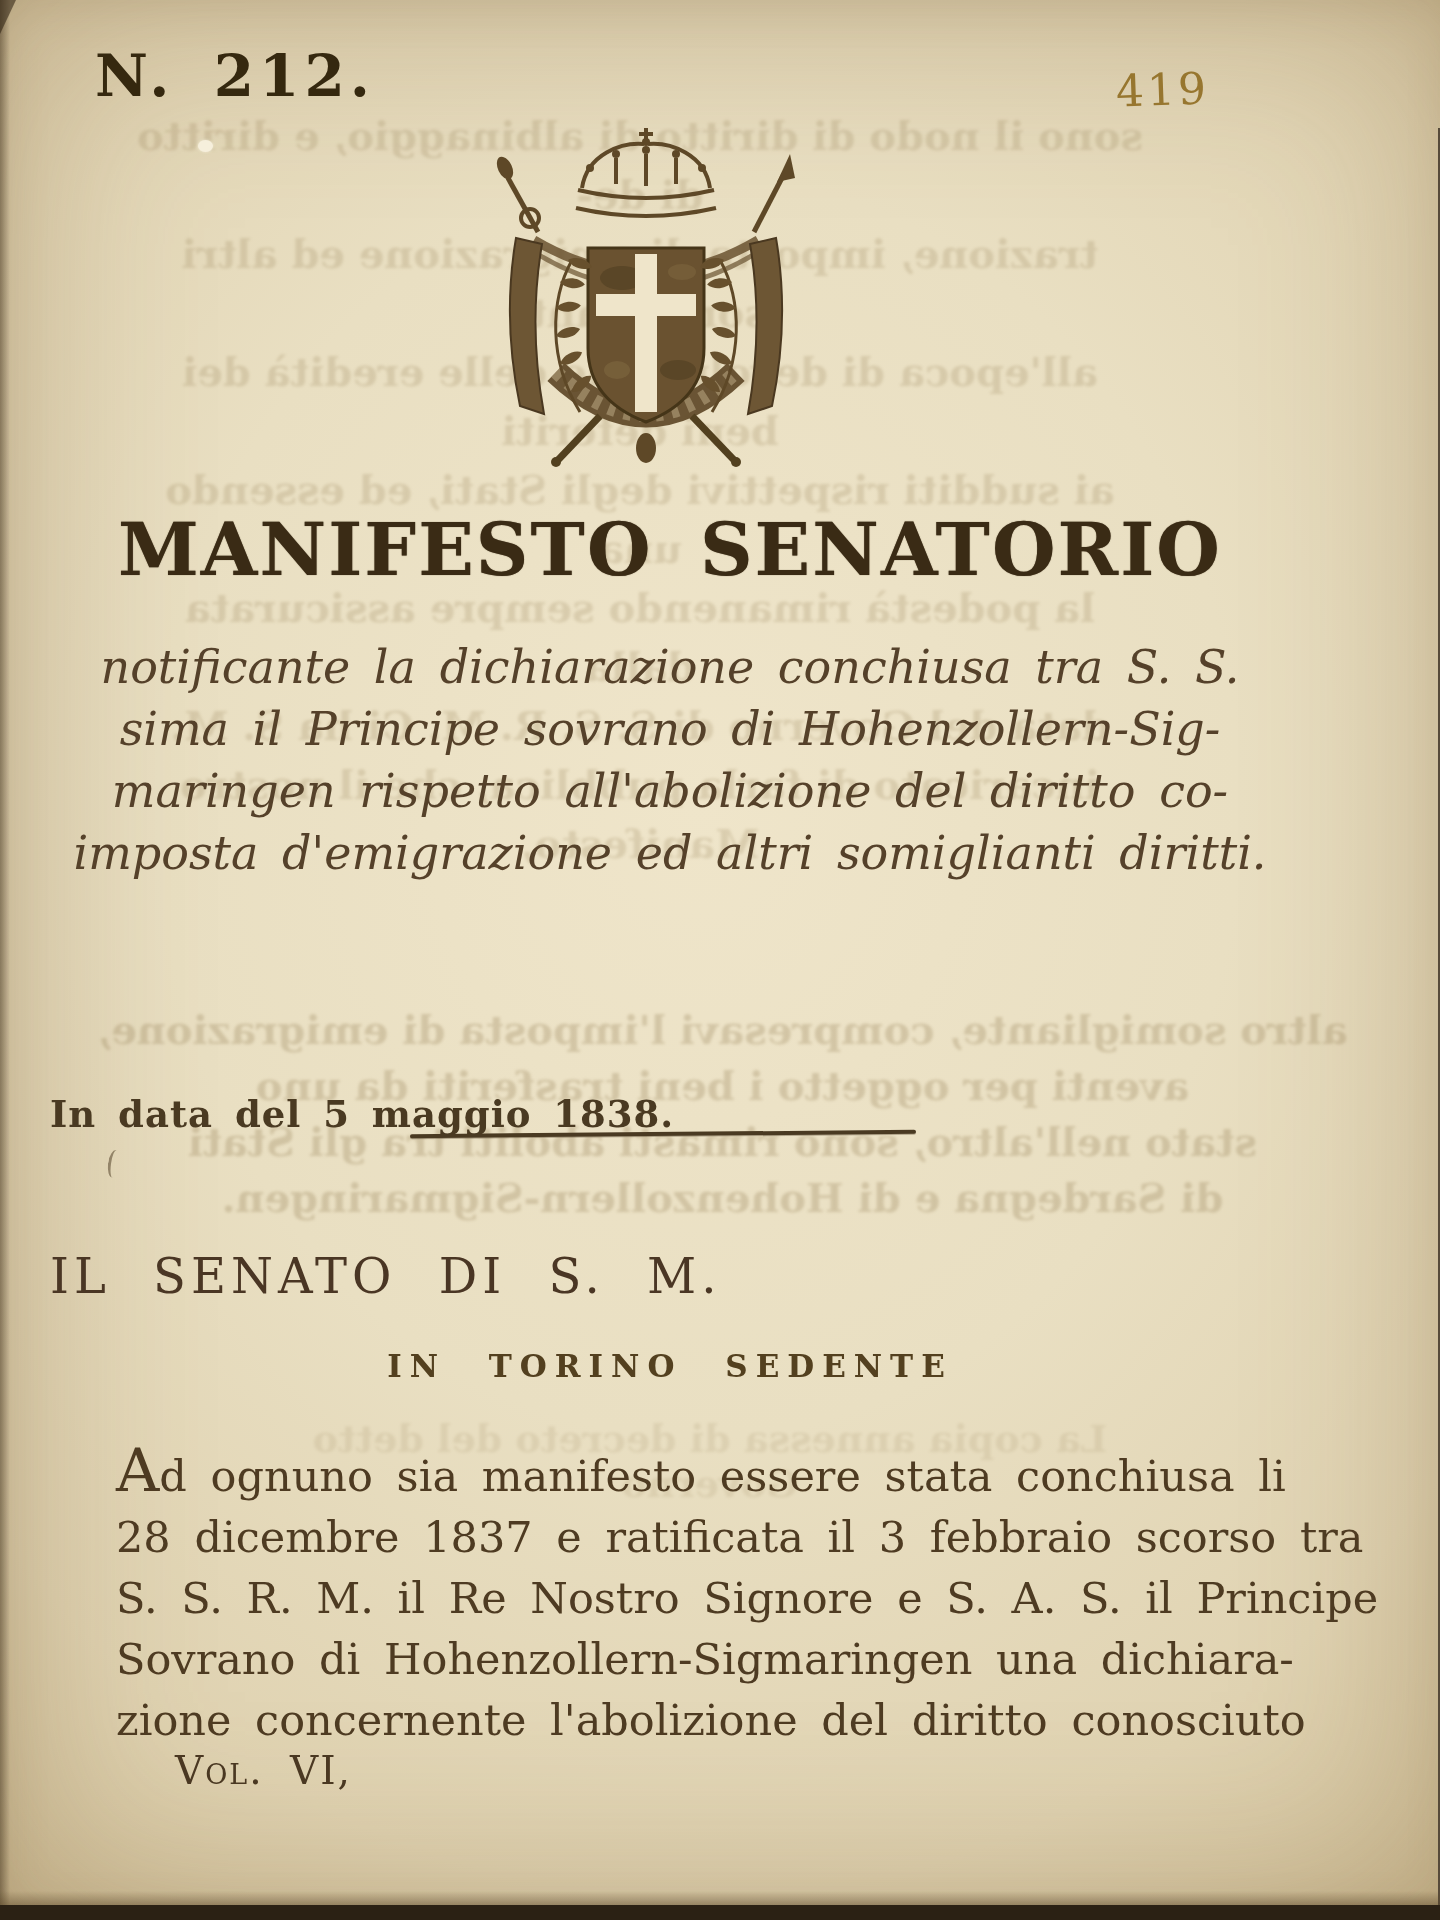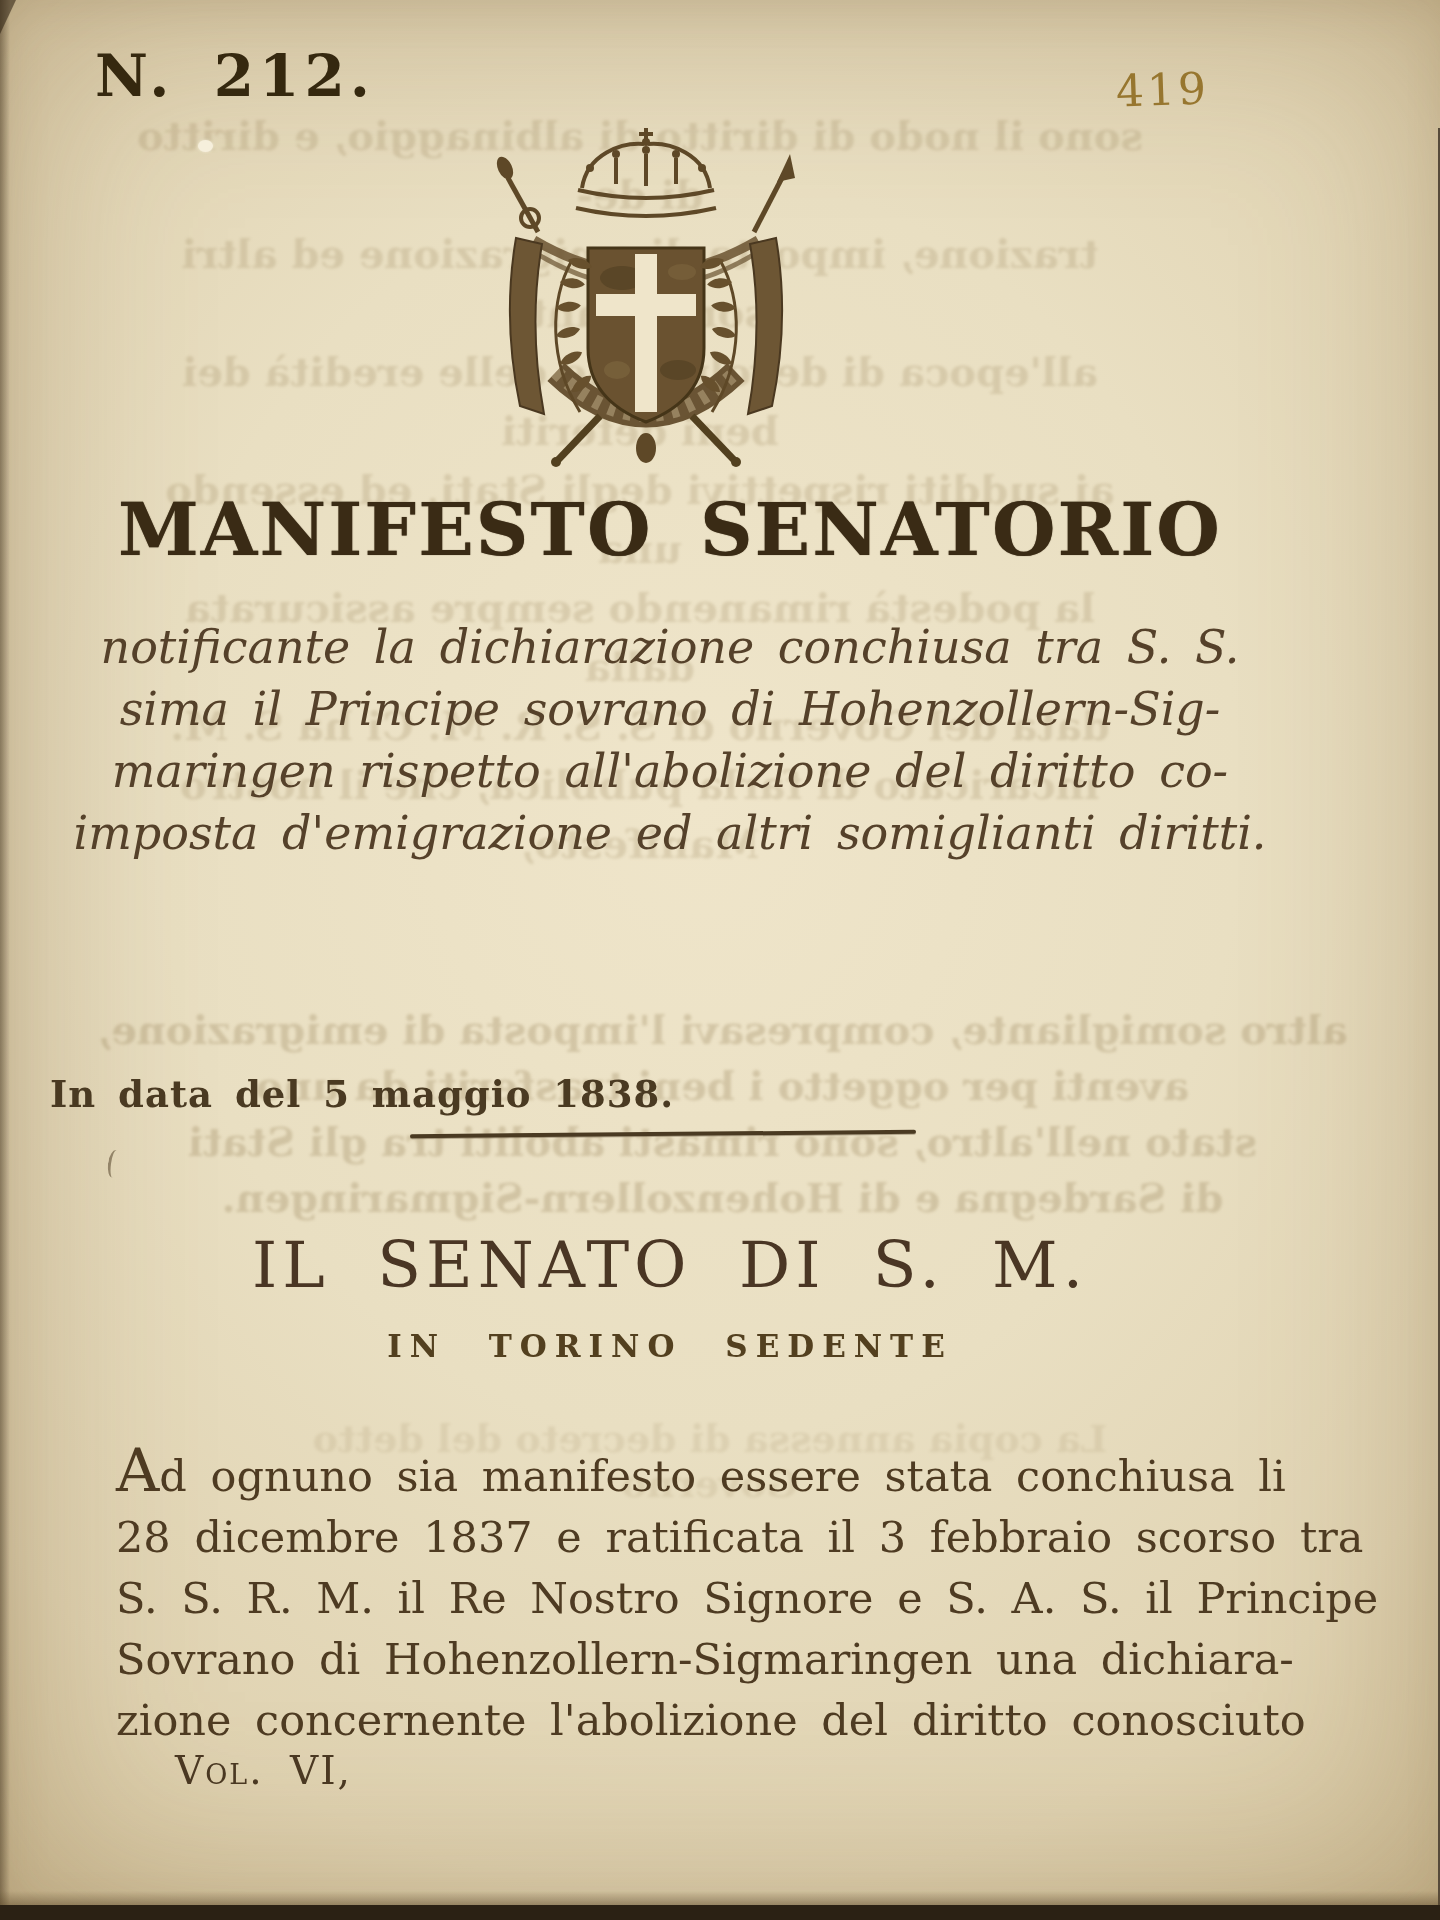--- a/index.html
+++ b/index.html
@@ -70,21 +70,21 @@
   }
   .page-number{
     position:absolute; left:1116px; top:64px;
     font-size:44px; color:#97762f; letter-spacing:3px;
     transform:rotate(-2deg);
   }
   .crest{
     position:absolute; left:472px; top:120px; width:348px; height:348px;
   }
   .col{
-    position:absolute; left:50px; width:1240px;
+    position:absolute; left:50px; width:1240px;margin-top:20px;
   }
   .title{
     top:486px; text-align:center;
     font-size:73px; font-weight:bold; color:#3a2b15;
     letter-spacing:2px; word-spacing:20px;
     text-shadow:0 0 1px rgba(58,43,21,.7);
   }
   .subtitle{
     top:616px; text-align:center;
     font-style:italic; font-size:46px; color:#55412a;
@@ -95,22 +95,22 @@
     font-size:37px; font-weight:bold; color:#4a3a22;
     word-spacing:8px; letter-spacing:1px;
   }
   .rule{
     position:absolute; left:410px; top:1132px; width:506px; height:4px;
     background:#4a3a22; border-radius:2px;
     transform:rotate(-0.5deg);
     box-shadow:0 1px 0 rgba(74,58,34,.35);
   }
   .senate-heading{
-    top:1228px; text-align:center;
-    font-size:64px; color:#4a3624;
+    top:1228px; text-align:left;
+    font-size:48px; color:#4a3624;
     letter-spacing:5px; word-spacing:22px;
   }
   .senate-subheading{
     top:1328px; text-align:center;
     font-size:31px; color:#53401f; font-weight:bold;
     letter-spacing:8px; word-spacing:24px;
   }
   .body-block{
     position:absolute; left:88px; top:1446px; width:1272px;
     font-size:43px; color:#4e3b22; line-height:61px;

